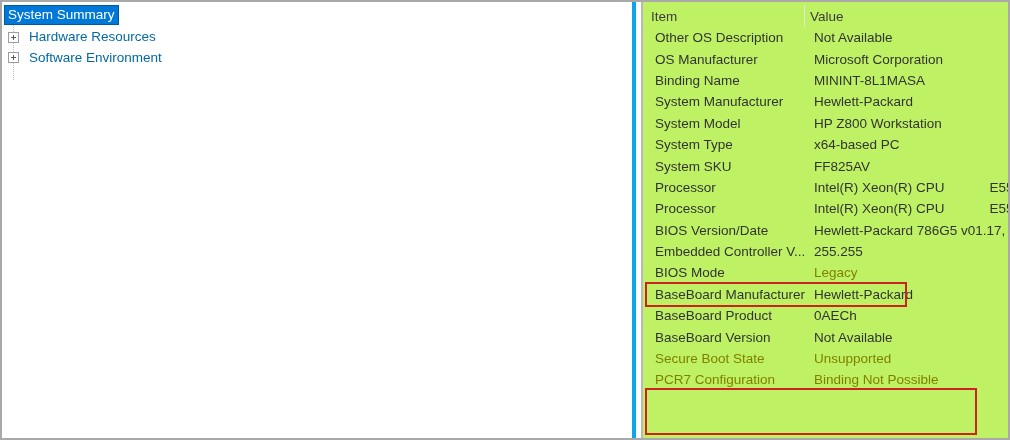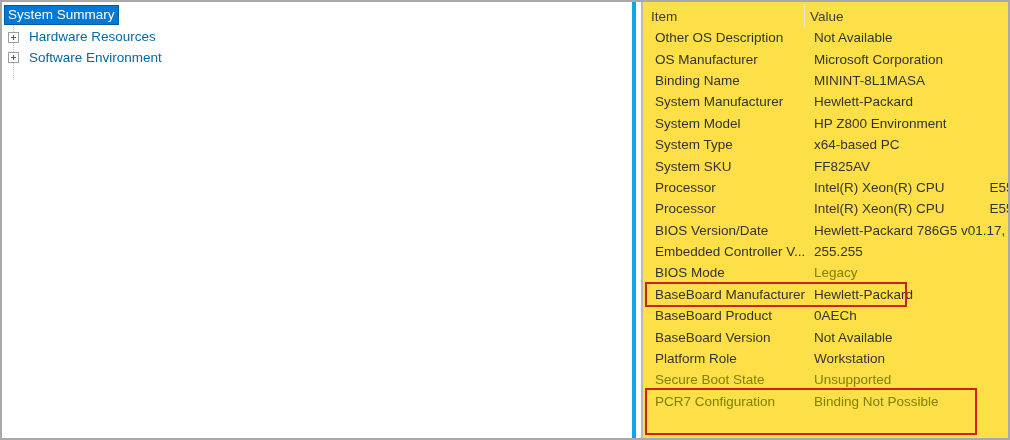--- a/index.html
+++ b/index.html
@@ -68,21 +68,21 @@
     color: #ffffff;
     outline: 1px solid #005a9e;
   }
   .tree-item.selected { margin-bottom: 1px; }
 
   
   .right-pane {
     position: relative;
     flex: 1;
     height: 100%;
-    background: #fde047;
+    background: #bef264;
     border-left: 2px solid #b9b9b9;
     overflow: hidden;
     padding-top: 3px;
   }
   .hdr-row {
     display: flex;
     height: 22px;
     align-items: center;
     padding-left: 8px;
     color: #3c3c3c;
@@ -166,21 +166,21 @@
     <div class="cell-value">MININT-8L1MASA</div>
   </div>
 
   <div class="row">
     <div class="cell-item">System Manufacturer</div>
     <div class="cell-value">Hewlett-Packard</div>
   </div>
 
   <div class="row">
     <div class="cell-item">System Model</div>
-    <div class="cell-value">HP Z800 Environment</div>
+    <div class="cell-value">HP Z800 Workstation</div>
   </div>
 
   <div class="row">
     <div class="cell-item">System Type</div>
     <div class="cell-value">x64-based PC</div>
   </div>
 
   <div class="row">
     <div class="cell-item">System SKU</div>
     <div class="cell-value">FF825AV</div>
@@ -220,24 +220,20 @@
   <div class="row">
     <div class="cell-item">BaseBoard Product</div>
     <div class="cell-value">0AECh</div>
   </div>
 
   <div class="row">
     <div class="cell-item">BaseBoard Version</div>
     <div class="cell-value">Not Available</div>
   </div>
 
-  <div class="row">
-    <div class="cell-item">Platform Role</div>
-    <div class="cell-value">Workstation</div>
-  </div>
 
   <div class="row">
     <div class="cell-item olive">Secure Boot State</div>
     <div class="cell-value olive">Unsupported</div>
   </div>
 
   <div class="row">
     <div class="cell-item olive">PCR7 Configuration</div>
     <div class="cell-value olive">Binding Not Possible</div>
   </div>

